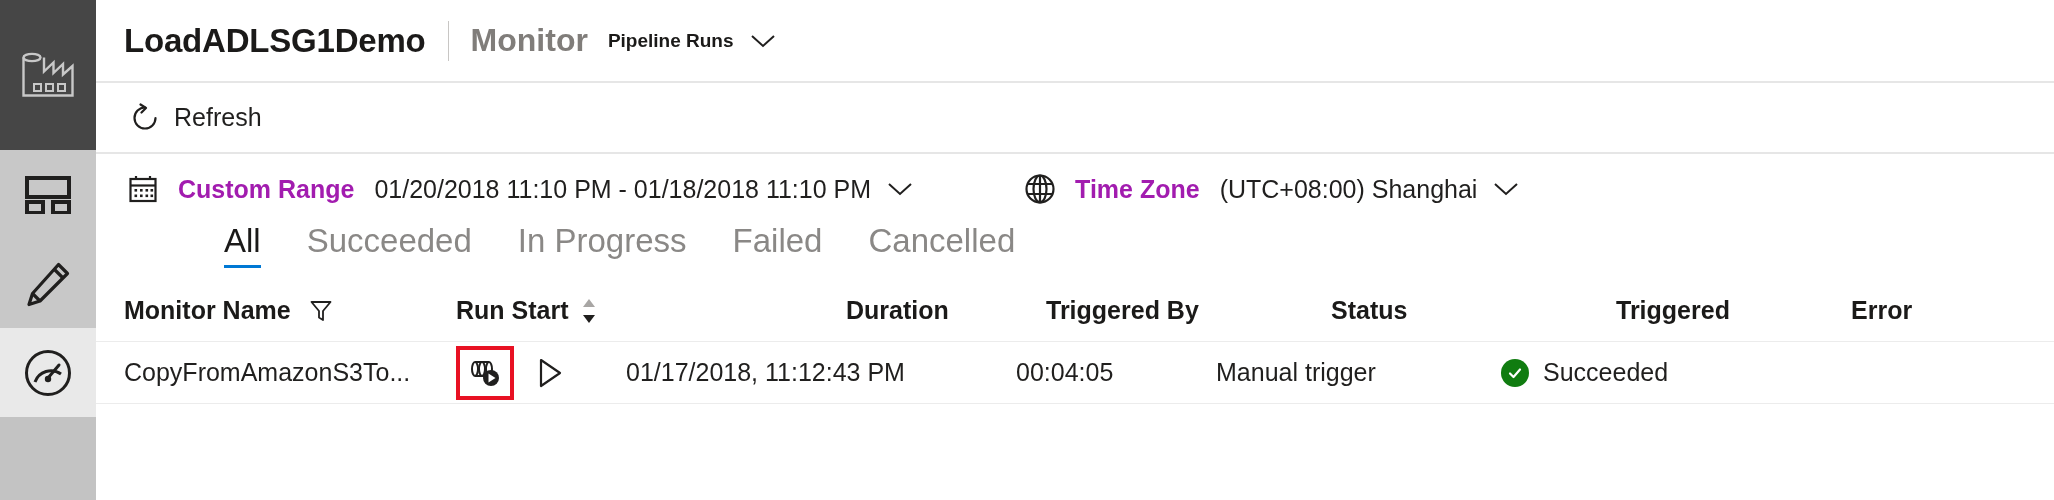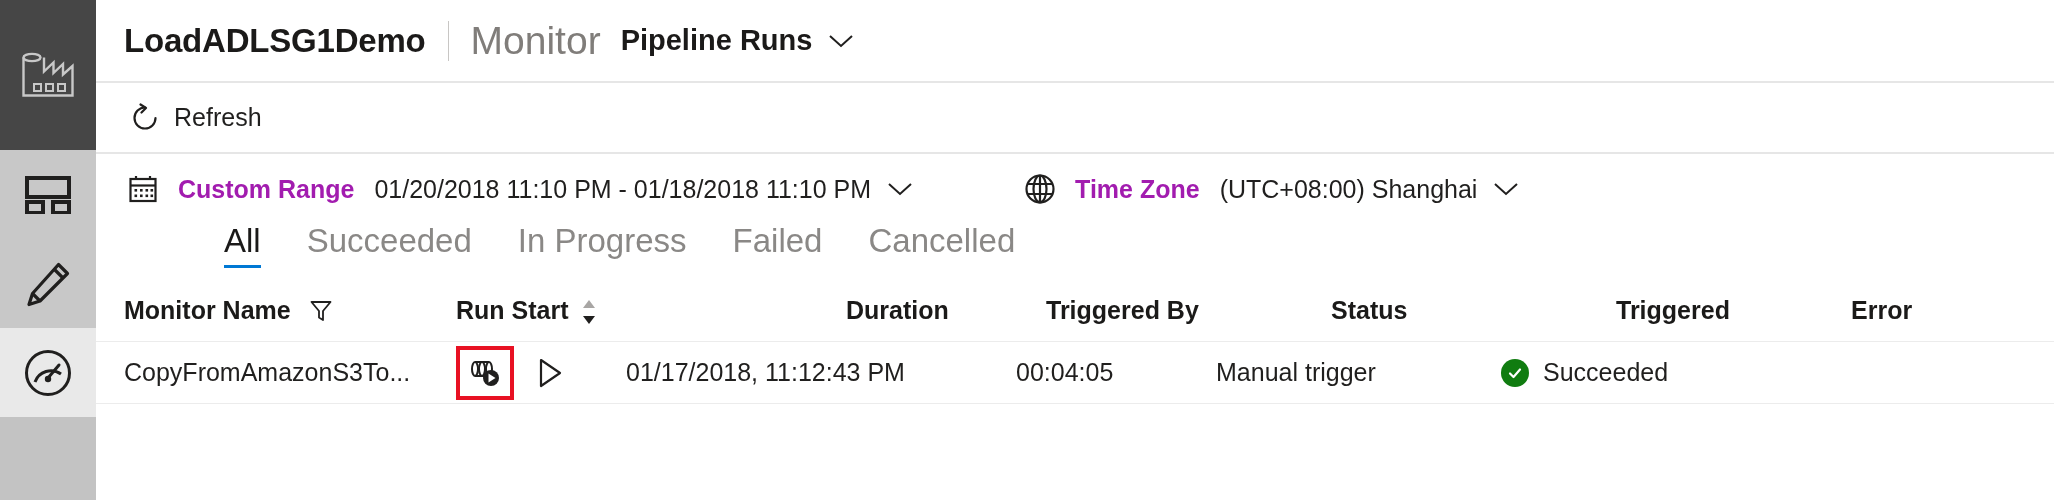--- a/index.html
+++ b/index.html
@@ -83,26 +83,26 @@
     color: #1b1a19;
     letter-spacing: -0.2px;
   }
   .title-sep {
     width: 1px;
     height: 40px;
     background: #c8c6c4;
     margin: 0 22px;
   }
   .title-breadcrumb {
-    font-size: 39px;
+    font-size: 32px;
     color: #807d7a;
-    font-weight: 400;
+    font-weight: 700;
   }
   .title-current {
-    font-size: 29px;
+    font-size: 19px;
     color: #1b1a19;
     font-weight: bold;
     margin-left: 20px;
   }
   .title-caret {
     margin-left: 16px;
     display: inline-flex;
     align-items: center;
   }
 
@@ -239,21 +239,21 @@
   .td {
     font-size: 25px;
     color: #201f1e;
     display: flex;
     align-items: center;
     box-sizing: border-box;
   }
   
   .c-name      { width: 360px; padding-left: 28px; }
   .c-actions   { width: 170px; }
-  .c-runstart  { width: 390px; align-items: flex-end; }
+  .c-runstart  { width: 390px; }
   .c-duration  { width: 200px; }
   .c-trigger   { width: 285px; }
   .c-status    { width: 285px; }
   .c-params    { width: 235px; }
   .c-error     { width: 160px; }
 
   .sort-arrows {
     display: inline-flex;
     flex-direction: column;
     margin-left: 12px;

